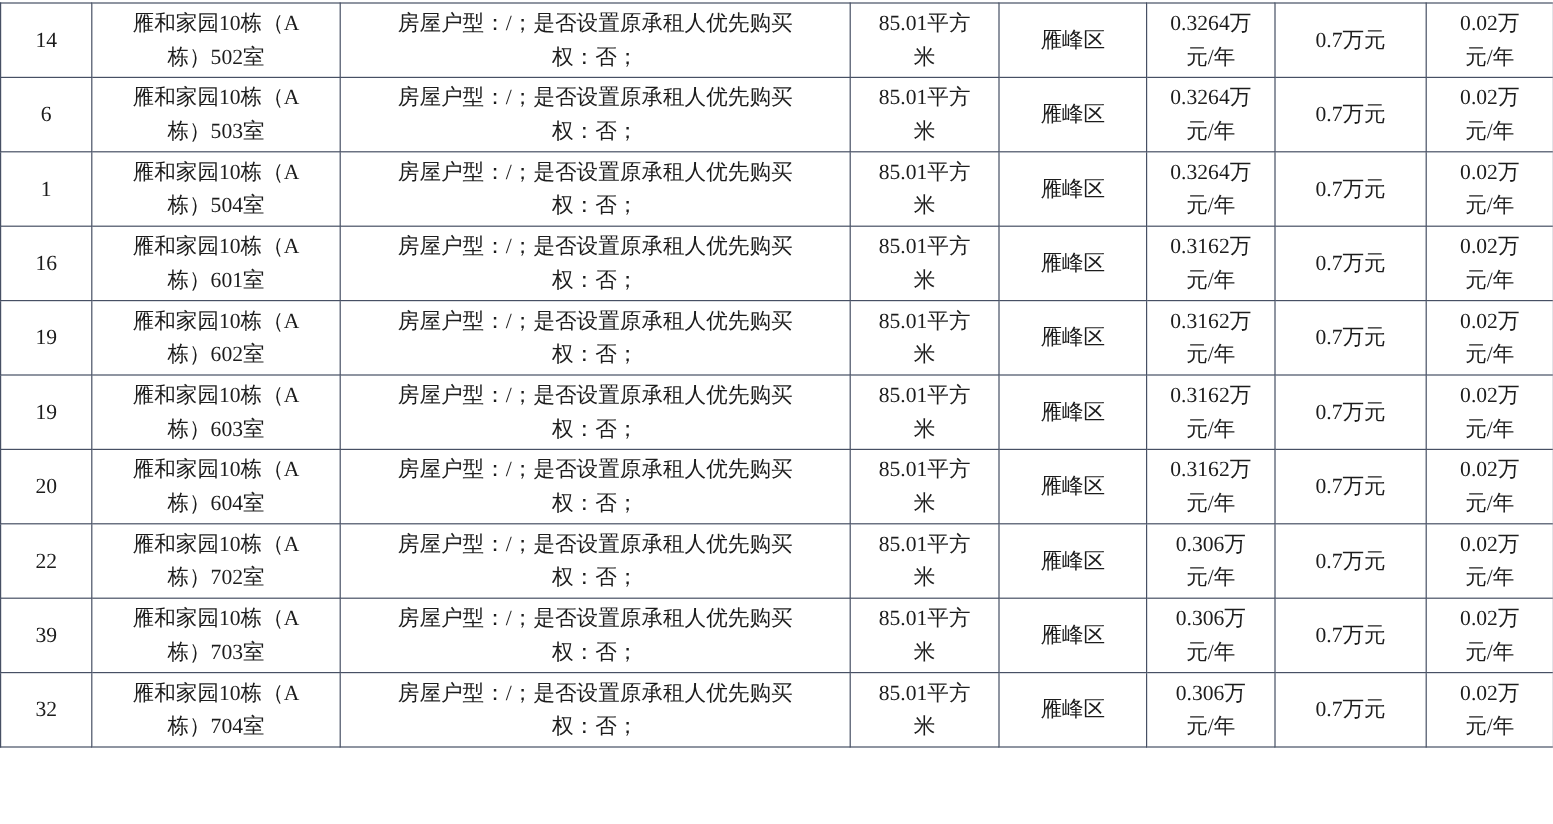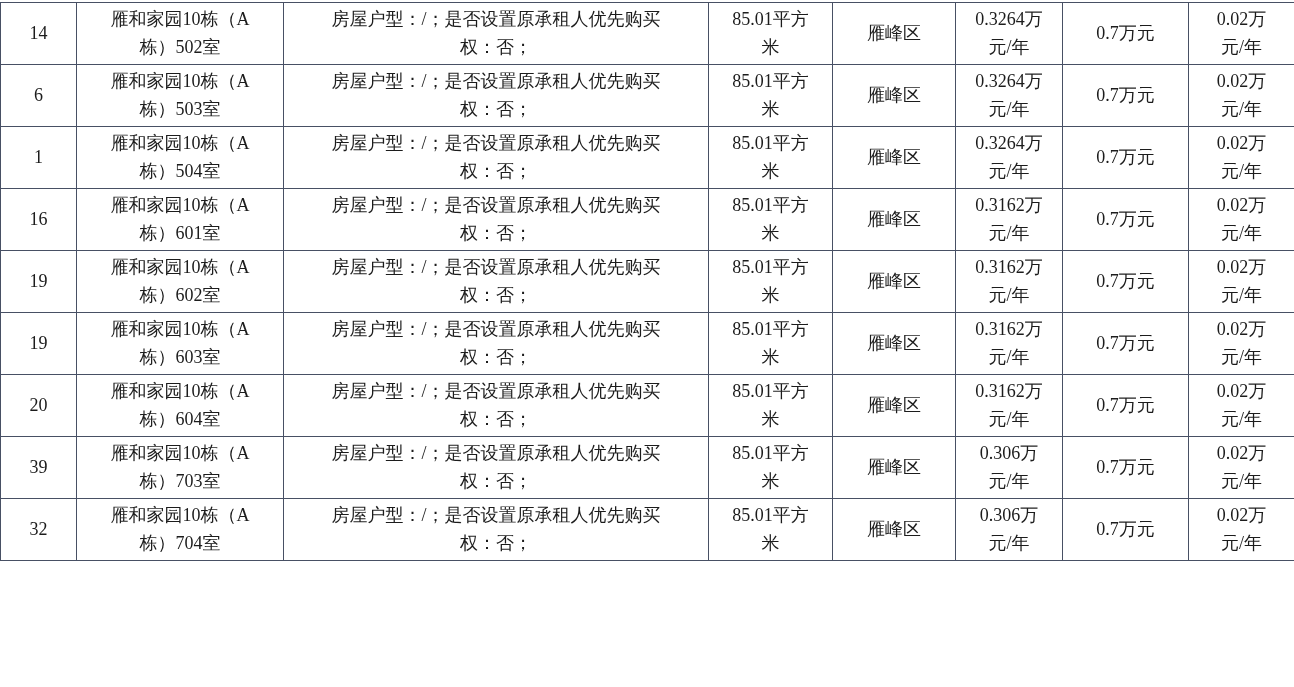--- a/index.html
+++ b/index.html
@@ -162,20 +162,35 @@
           <td>85.01平方
 米</td>
           <td>雁峰区</td>
           <td>0.3162万
 元/年</td>
           <td>0.7万元</td>
           <td>0.02万
 元/年</td>
         </tr>
         <tr>
+          <td>22</td>
+          <td>雁和家园10栋（A
+栋）702室</td>
+          <td>房屋户型：/；是否设置原承租人优先购买
+权：否；</td>
+          <td>85.01平方
+米</td>
+          <td>雁峰区</td>
+          <td>0.306万
+元/年</td>
+          <td>0.7万元</td>
+          <td>0.02万
+元/年</td>
+        </tr>
+        <tr>
           <td>39</td>
           <td>雁和家园10栋（A
 栋）703室</td>
           <td>房屋户型：/；是否设置原承租人优先购买
 权：否；</td>
           <td>85.01平方
 米</td>
           <td>雁峰区</td>
           <td>0.306万
 元/年</td>

